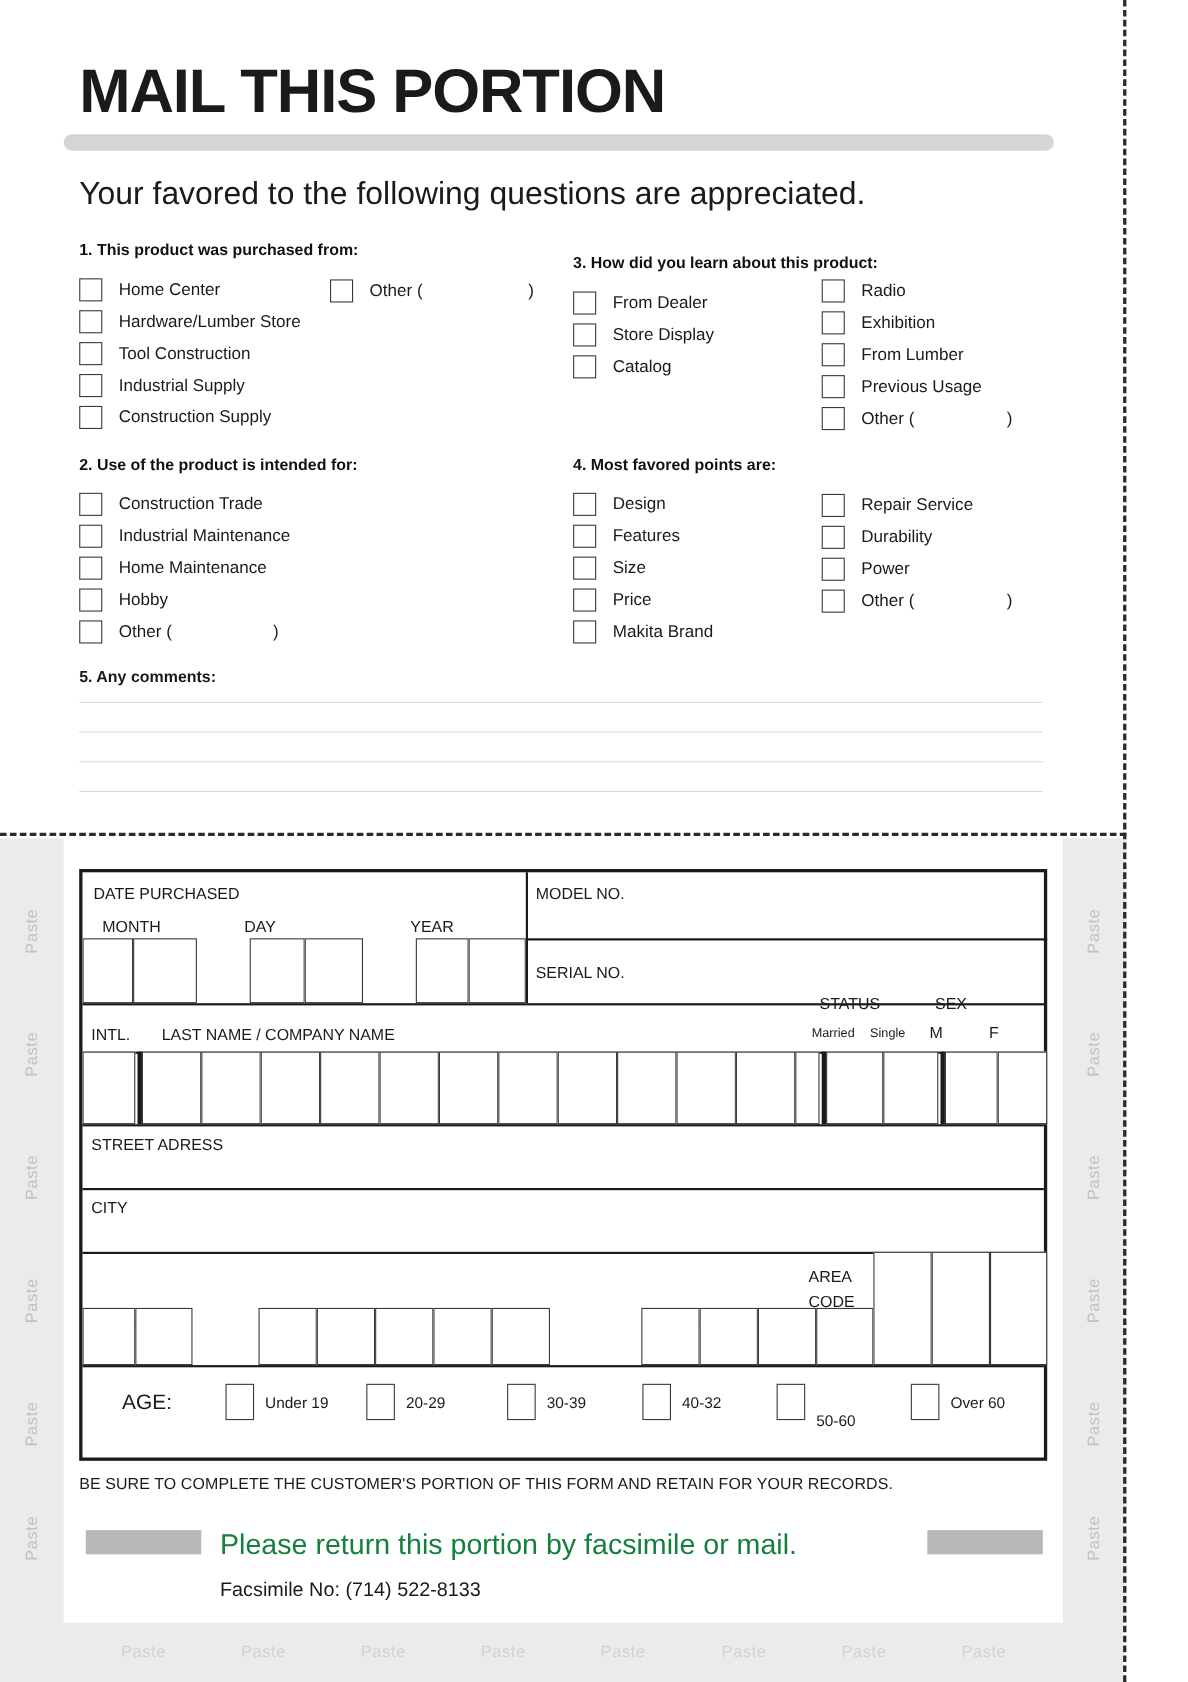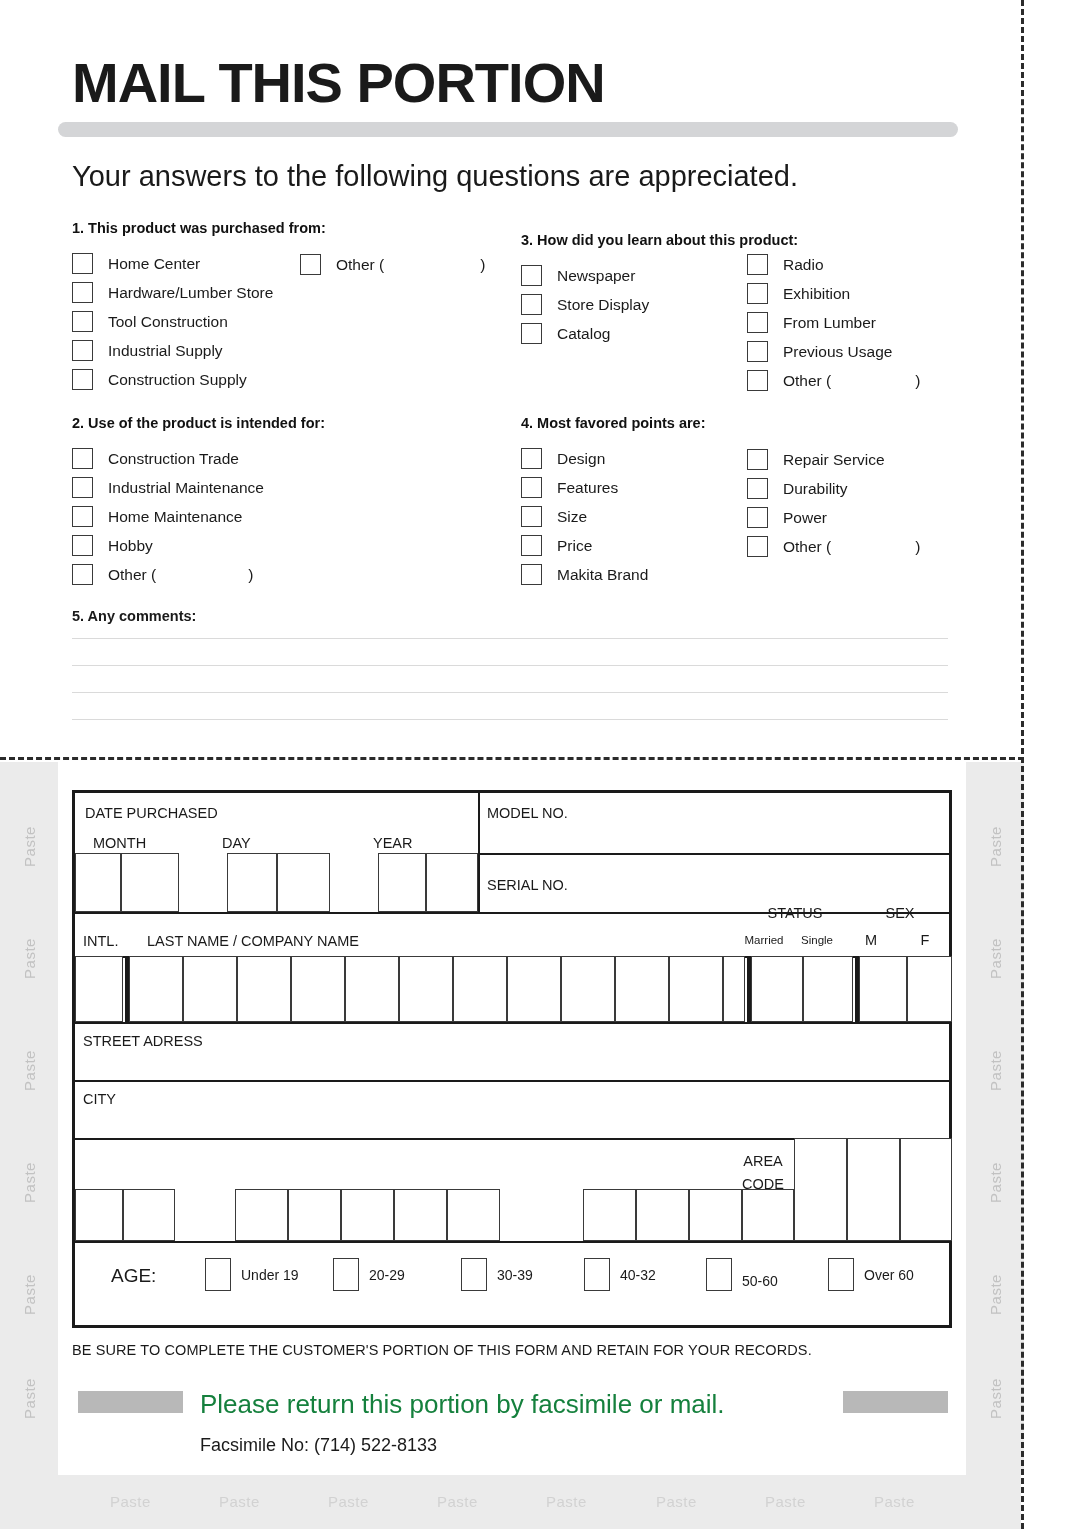--- a/index.html
+++ b/index.html
@@ -91,21 +91,21 @@
     border:3px solid #1a1a1a; box-sizing:border-box; background:#fff;
   }
   .hline { position:absolute; left:0; width:100%; height:0; border-top:2px solid #1a1a1a; }
   .vline { position:absolute; width:0; border-left:2px solid #1a1a1a; }
   .vline.thick { border-left-width:4px; }
   .cellbox { position:absolute; border:1.3px solid #3a3a3a; box-sizing:border-box; background:#fff; }
   .ft-label {
     position:absolute; font-size:14.5px; color:#1a1a1a; white-space:nowrap;
   }
   .ft-label.small { font-size:11.5px; }
-  .ft-label.center { text-align:center; }
+  .ft-label.center { }
 
   .agebox {
     position:absolute; width:26px; height:33px;
     border:1.4px solid #3a3a3a; box-sizing:border-box; background:#fff;
   }
   .agelabel { position:absolute; font-size:14px; }
 
   .retain-note {
     position:absolute; left:14px; top:580px;
     font-size:14.5px; letter-spacing:.1px; color:#1a1a1a;
@@ -122,21 +122,21 @@
 </style>
 </head>
 <body>
 
 <div id="page">
 
   <div class="top-portion">
 
     <div class="title">MAIL THIS PORTION</div>
     <div class="title-rule"></div>
-    <div class="subtitle">Your answers to the following questions are appreciated.</div>
+    <div class="subtitle">Your favored to the following questions are appreciated.</div>
 
     <div class="qgroup" style="left:72px; top:220px;">
       <div class="qhead">1. This product was purchased from:</div>
       <div class="qrow">
         <span class="cbox"></span>
         <span class="clabel">Home Center</span>
       </div>
       <div class="qrow">
         <span class="cbox"></span>
         <span class="clabel">Hardware/Lumber Store</span>
@@ -159,21 +159,21 @@
         <span class="cbox"></span>
         <span class="clabel">Other (</span>
         <span class="clabel" style="margin-left:96px;">)</span>
       </div>
     </div>
 
     <div class="qgroup" style="left:521px; top:220px;margin-top:12px;">
       <div class="qhead">3. How did you learn about this product:</div>
       <div class="qrow">
         <span class="cbox"></span>
-        <span class="clabel">Newspaper</span>
+        <span class="clabel">From Dealer</span>
       </div>
       <div class="qrow">
         <span class="cbox"></span>
         <span class="clabel">Store Display</span>
       </div>
       <div class="qrow">
         <span class="cbox"></span>
         <span class="clabel">Catalog</span>
       </div>
     </div>
@@ -404,21 +404,21 @@
       <div class="agebox" style="left:258px; top:465px;"></div>
       <div class="agelabel" style="left:294px; top:474px;">20-29</div>
 
       <div class="agebox" style="left:386px; top:465px;"></div>
       <div class="agelabel" style="left:422px; top:474px;">30-39</div>
 
       <div class="agebox" style="left:509px; top:465px;"></div>
       <div class="agelabel" style="left:545px; top:474px;">40-32</div>
 
       <div class="agebox" style="left:631px; top:465px;"></div>
-      <div class="agelabel" style="left:667px; top:480px;">50-60</div>
+      <div class="agelabel" style="left:667px; top:490px;">50-60</div>
 
       <div class="agebox" style="left:753px; top:465px;"></div>
       <div class="agelabel" style="left:789px; top:474px;">Over 60</div>
     </div>
 
     <div class="retain-note">BE SURE TO COMPLETE THE CUSTOMER'S PORTION OF THIS FORM AND RETAIN FOR YOUR RECORDS.</div>
 
     <div class="grey-bar" style="left:20px;  top:629px; width:105px;"></div>
     <div class="grey-bar" style="left:785px; top:629px; width:105px;"></div>
 

